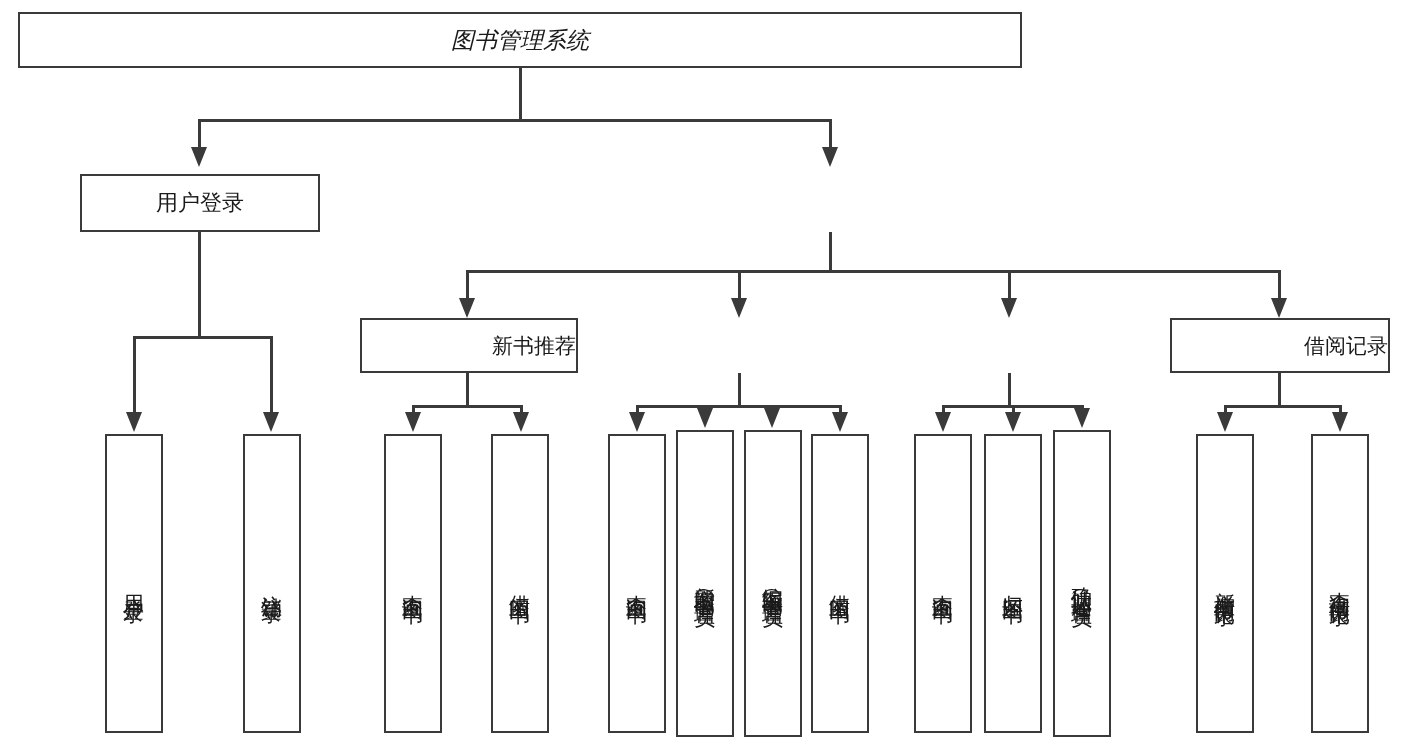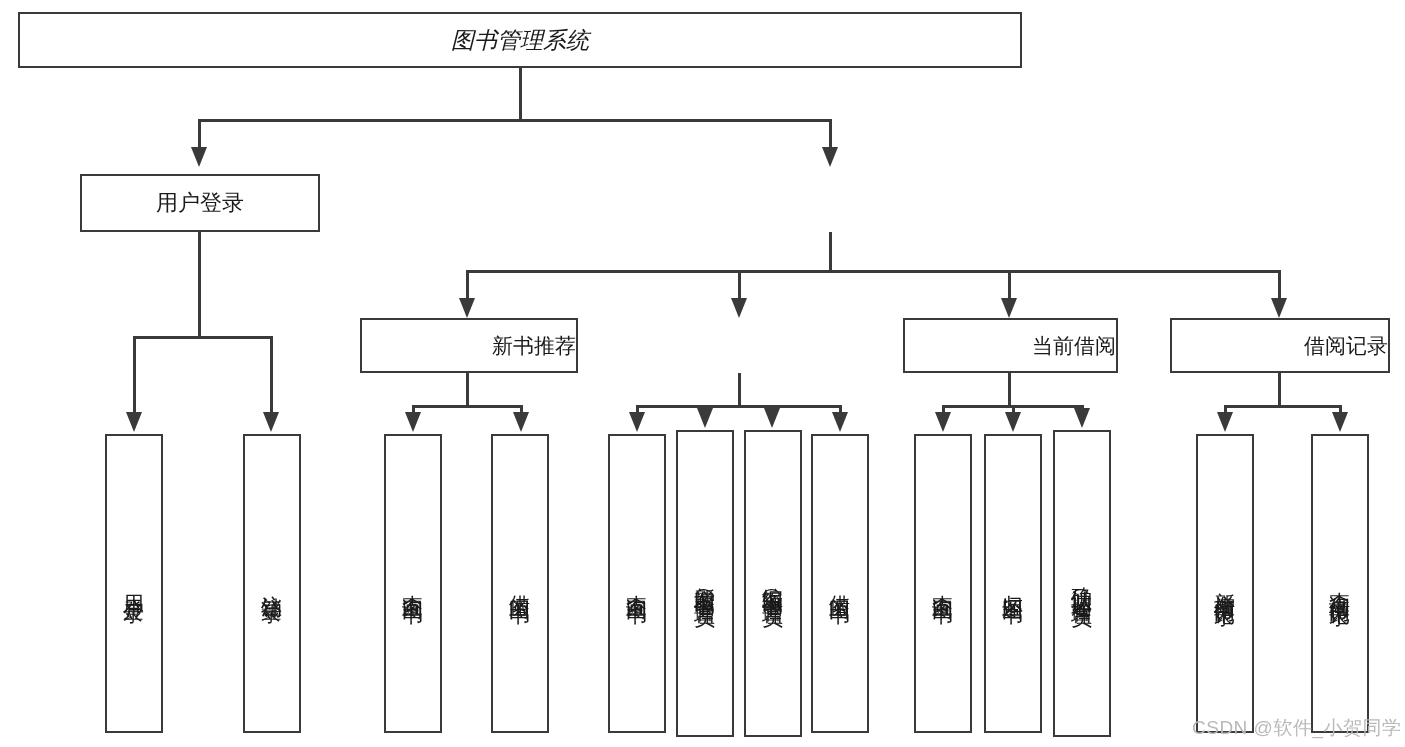--- a/index.html
+++ b/index.html
@@ -108,23 +108,20 @@
   <div class="vline" style="left:738px; top:270px; height:28px;"></div>
   <div class="arrow" style="left:731px; top:298px;"></div>
   <div class="vline" style="left:1008px; top:270px; height:28px;"></div>
   <div class="arrow" style="left:1001px; top:298px;"></div>
   <div class="vline" style="left:1278px; top:270px; height:28px;"></div>
   <div class="arrow" style="left:1271px; top:298px;"></div>
 
   <div class="node level3" style="left:360px; top:318px; width:218px; height:55px;">
     <span class="label">新书推荐</span>
   </div>
-  <div class="node level3" style="left:903px; top:318px; width:215px; height:55px;">
-    <span class="label">当前借阅</span>
-  </div>
   <div class="node level3" style="left:1170px; top:318px; width:220px; height:55px;">
     <span class="label">借阅记录</span>
   </div>
 
   <div class="vline" style="left:466px; top:373px; height:33px;"></div>
   <div class="hline" style="left:412px; top:405px; width:110px;"></div>
   <div class="vline" style="left:412px; top:405px; height:9px;"></div>
   <div class="arrow" style="left:405px; top:412px;"></div>
   <div class="vline" style="left:520px; top:405px; height:9px;"></div>
   <div class="arrow" style="left:513px; top:412px;"></div>
@@ -193,15 +190,14 @@
     <span class="label">确认归还（管理员）</span>
   </div>
 
   <div class="node leaf" style="left:1196px; top:434px; width:58px; height:299px;">
     <span class="label">新增借阅记录</span>
   </div>
   <div class="node leaf" style="left:1311px; top:434px; width:58px; height:299px;">
     <span class="label">查询借阅记录</span>
   </div>
 
-  <div id="watermark" style="left:1192px; top:715px;">CSDN @软件_小贺同学</div>
 
 </div>
 
 </body></html>

